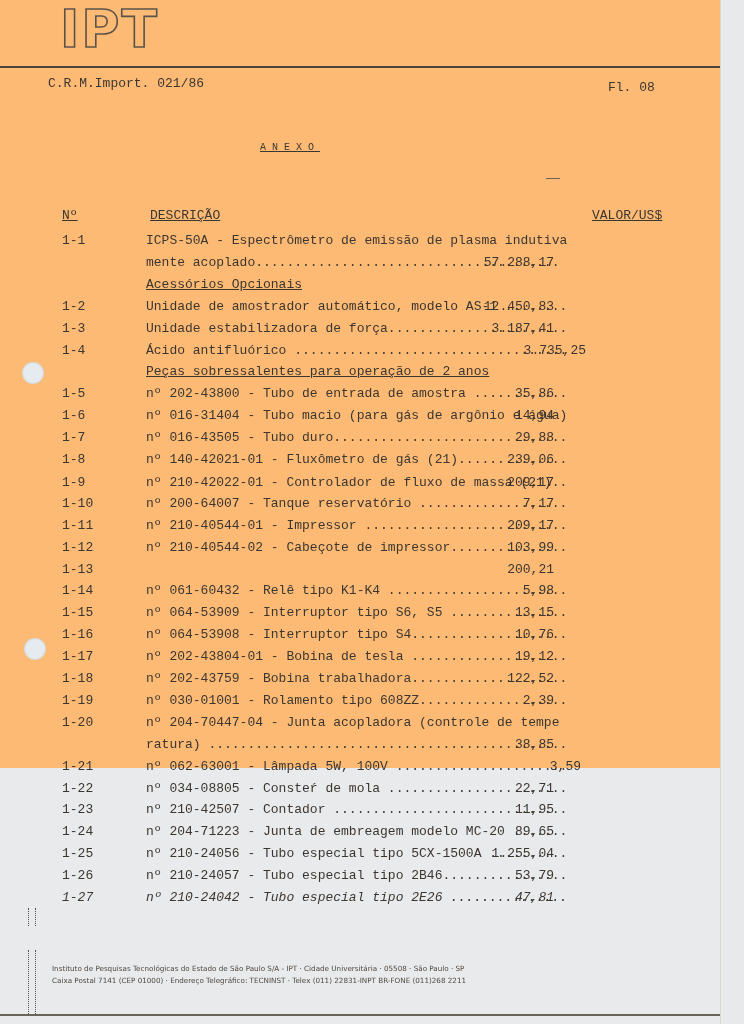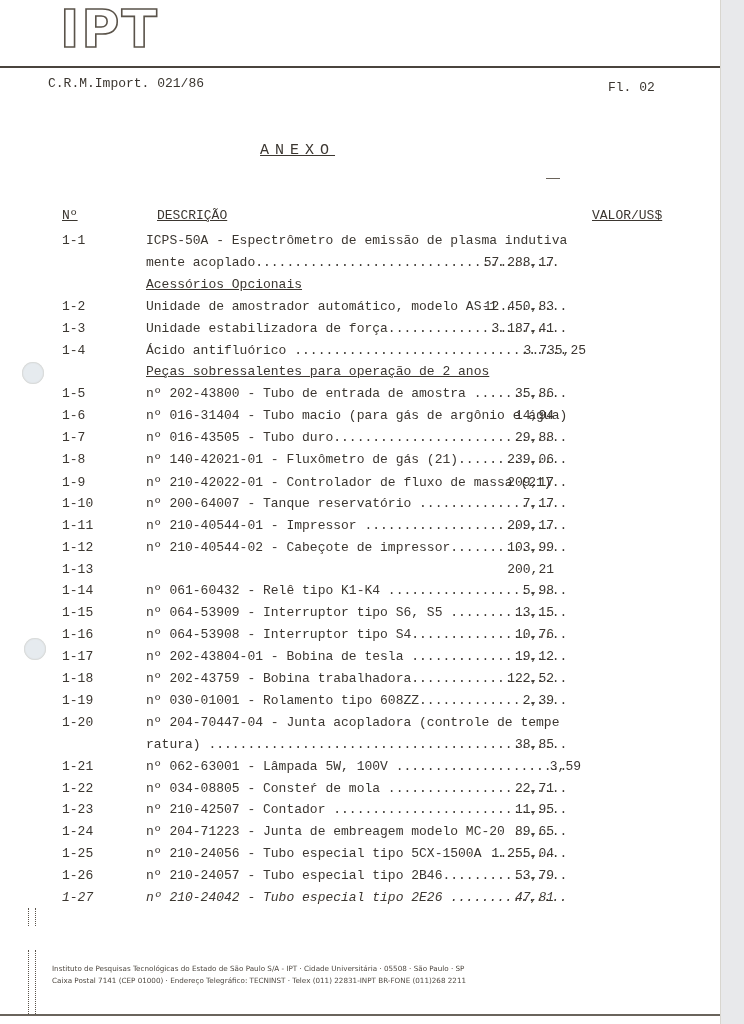--- a/index.html
+++ b/index.html
@@ -3,34 +3,34 @@
 <meta charset="utf-8">
 <style>
   html, body { margin: 0; padding: 0; }
   body {
     width: 744px; height: 1024px; position: relative; overflow: hidden;
     background: #e9eaec;
     font-family: "Liberation Mono", "DejaVu Sans Mono", monospace;
     color: #3b3630;
   }
   .page {
-    position: absolute; left: 0; top: 0; width: 720px; height: 1024px;
-    background: #ffffff;
+    position: absolute; left: 0; top: 0; width: 720px; height: 768px;
+    background: #fdba74;
   }
   .edge { position: absolute; left: 720px; top: 0; width: 24px; height: 1024px; background: #e8e9eb; border-left: 1px solid #d8d6cf; }
   .logo {
     position: absolute; left: 60px; top: 4px; height: 50px;
     font-family: "DejaVu Sans", sans-serif; font-size: 52px; line-height: 50px;
     font-weight: bold; letter-spacing: 2px;
     color: transparent; -webkit-text-stroke: 1.6px #5a534a;
   }
   .rule-top { position: absolute; left: 0; top: 66px; width: 720px; height: 2px; background: #4a443d; }
   .ref { position: absolute; left: 48px; top: 76px; font-size: 13px; }
   .fl { position: absolute; left: 608px; top: 80px; font-size: 13px; }
-  .title { position: absolute; left: 260px; top: 142px; font-size: 15px; letter-spacing: 6px; text-decoration: underline; }
+  .title { position: absolute; left: 260px; top: 142px; font-size: 10px; letter-spacing: 6px; text-decoration: underline; }
   .dash { position: absolute; left: 546px; top: 178px; width: 14px; height: 1px; background: #6a635a; }
   .hdr { position: absolute; top: 208px; font-size: 13px; text-decoration: underline; }
   .row { position: absolute; left: 0; width: 720px; height: 20px; font-size: 13px; line-height: 20px; }
   .num { position: absolute; left: 62px; }
   .desc { position: absolute; left: 146px; white-space: pre; }
   .val { position: absolute; right: 166px; text-align: right; }
   .section { text-decoration: underline; }
   .hole { position: absolute; width: 22px; height: 22px; border-radius: 50%; background: #e6ebef; box-shadow: inset 0 0 2px #b9b6ad; }
   .footer {
     position: absolute; left: 52px; top: 963px; font-family: "DejaVu Sans", sans-serif;
@@ -39,27 +39,27 @@
   .rule-bottom { position: absolute; left: 0; top: 1014px; width: 720px; height: 2px; background: #6a645c; }
   .margin-mark { position: absolute; left: 28px; width: 6px; border-left: 1.5px dotted #5a534a; border-right: 1.5px dotted #5a534a; }
 </style>
 </head>
 <body>
 
 <div class="page">
   <div class="logo">IPT</div>
   <div class="rule-top"></div>
   <div class="ref">C.R.M.Import. 021/86</div>
-  <div class="fl">Fl. 02</div>
+  <div class="fl">Fl. 08</div>
 
   <div class="title">ANEXO</div>
   <div class="dash"></div>
 
   <div class="hdr" style="left:62px;">Nº</div>
-  <div class="hdr" style="left:157px;">DESCRIÇÃO</div>
+  <div class="hdr" style="left:150px;">DESCRIÇÃO</div>
   <div class="hdr" style="left:592px;">VALOR/US$</div>
 
   <div id="rows">
       <div class="row" style="top: 231px;">
         <span class="num">1-1</span>
         <span class="desc">ICPS-50A - Espectrômetro de emissão de plasma indutiva</span>
         <span class="val"></span>
       </div>
       <div class="row" style="top: 253px;">
         <span class="num"></span>

